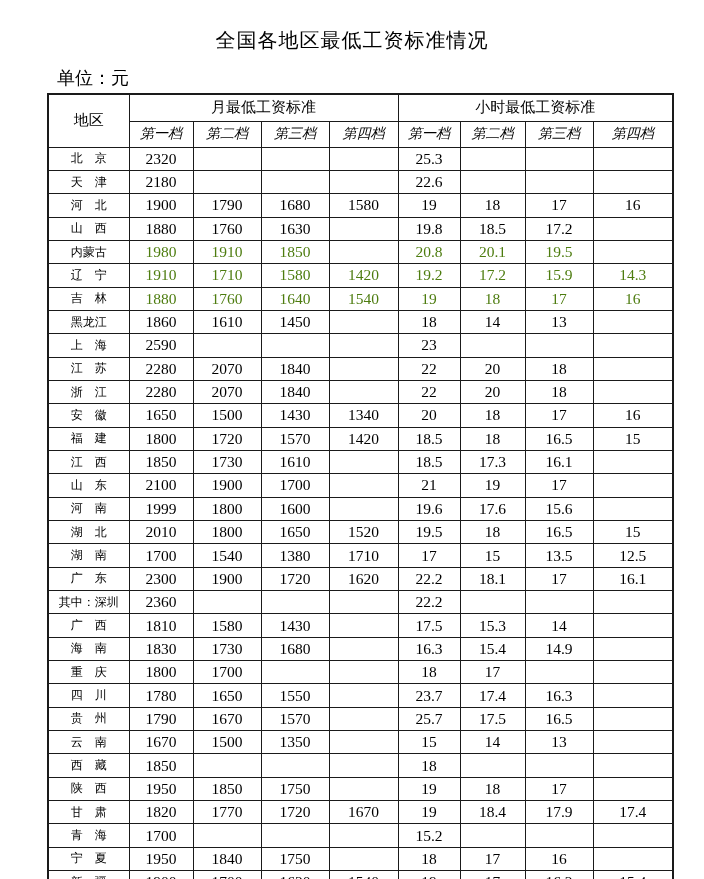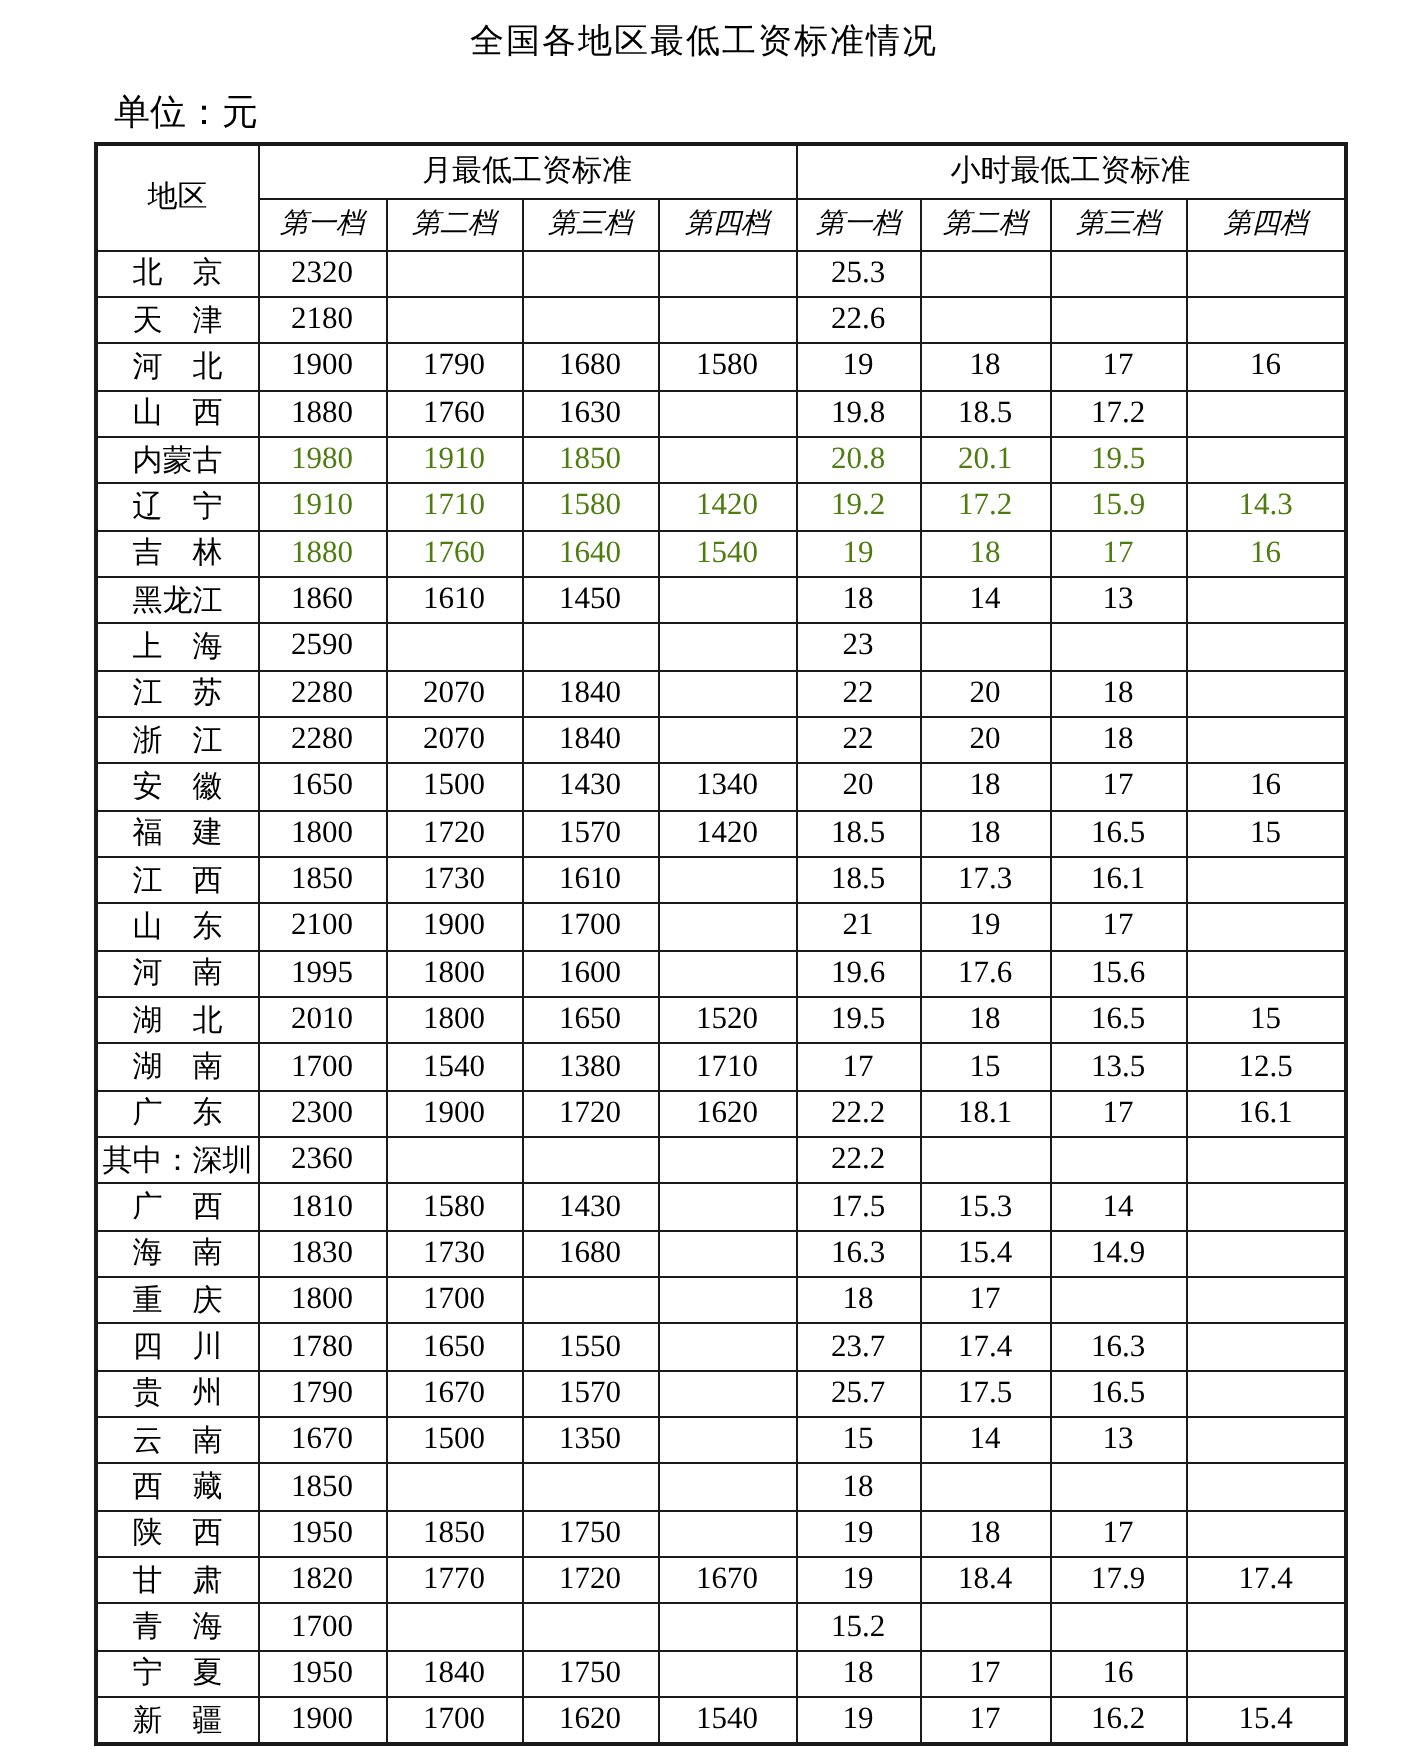--- a/index.html
+++ b/index.html
@@ -3,23 +3,23 @@
 <meta charset="utf-8">
 <style>
   html,body{margin:0;padding:0;}
   body{
     width:704px;height:879px;background:#ffffff;
     font-family:"Liberation Sans","DejaVu Sans",sans-serif;
     color:#000;
     position:relative;
   }
   .title{
-    padding-top:9px;
+    padding-top:27px;
     text-align:center;
-    font-size:17px;
+    font-size:20px;
     letter-spacing:1px;
     font-weight:500;
   }
   .unit{
     margin:12px 0 3px 57px;
     font-size:18px;
   }
   table{
     border-collapse:collapse;
     table-layout:fixed;
@@ -38,21 +38,21 @@
   tr.group-row{height:27px;}
   tr.tier-row{height:26px;}
   .group-head{font-size:15px;margin-top:40px;}
   .region-head{font-size:15px;}
   .tier-head{
     font-family:"Liberation Serif","DejaVu Serif",serif;
     font-style:italic;
     font-size:14px;
   }
   tbody tr{height:23.35px;}
-  td.region-cell{font-size:15px;}
+  td.region-cell{font-size:12px;}
   td.value-cell{
     font-family:"Liberation Serif","DejaVu Serif",serif;
     font-size:15.5px;
   }
   tr.muted td.value-cell{color:#4d7c0f;}
   .note{
     margin:5px 0 0 10px;
     font-size:15px;
   }
 </style>
@@ -252,21 +252,21 @@
         <td class="value-cell">1900</td>
         <td class="value-cell">1700</td>
         <td class="value-cell"></td>
         <td class="value-cell">21</td>
         <td class="value-cell">19</td>
         <td class="value-cell">17</td>
         <td class="value-cell"></td>
       </tr>
       <tr>
         <td class="region-cell">河　南</td>
-        <td class="value-cell">1995</td>
+        <td class="value-cell">1999</td>
         <td class="value-cell">1800</td>
         <td class="value-cell">1600</td>
         <td class="value-cell"></td>
         <td class="value-cell">19.6</td>
         <td class="value-cell">17.6</td>
         <td class="value-cell">15.6</td>
         <td class="value-cell"></td>
       </tr>
       <tr>
         <td class="region-cell">湖　北</td>

